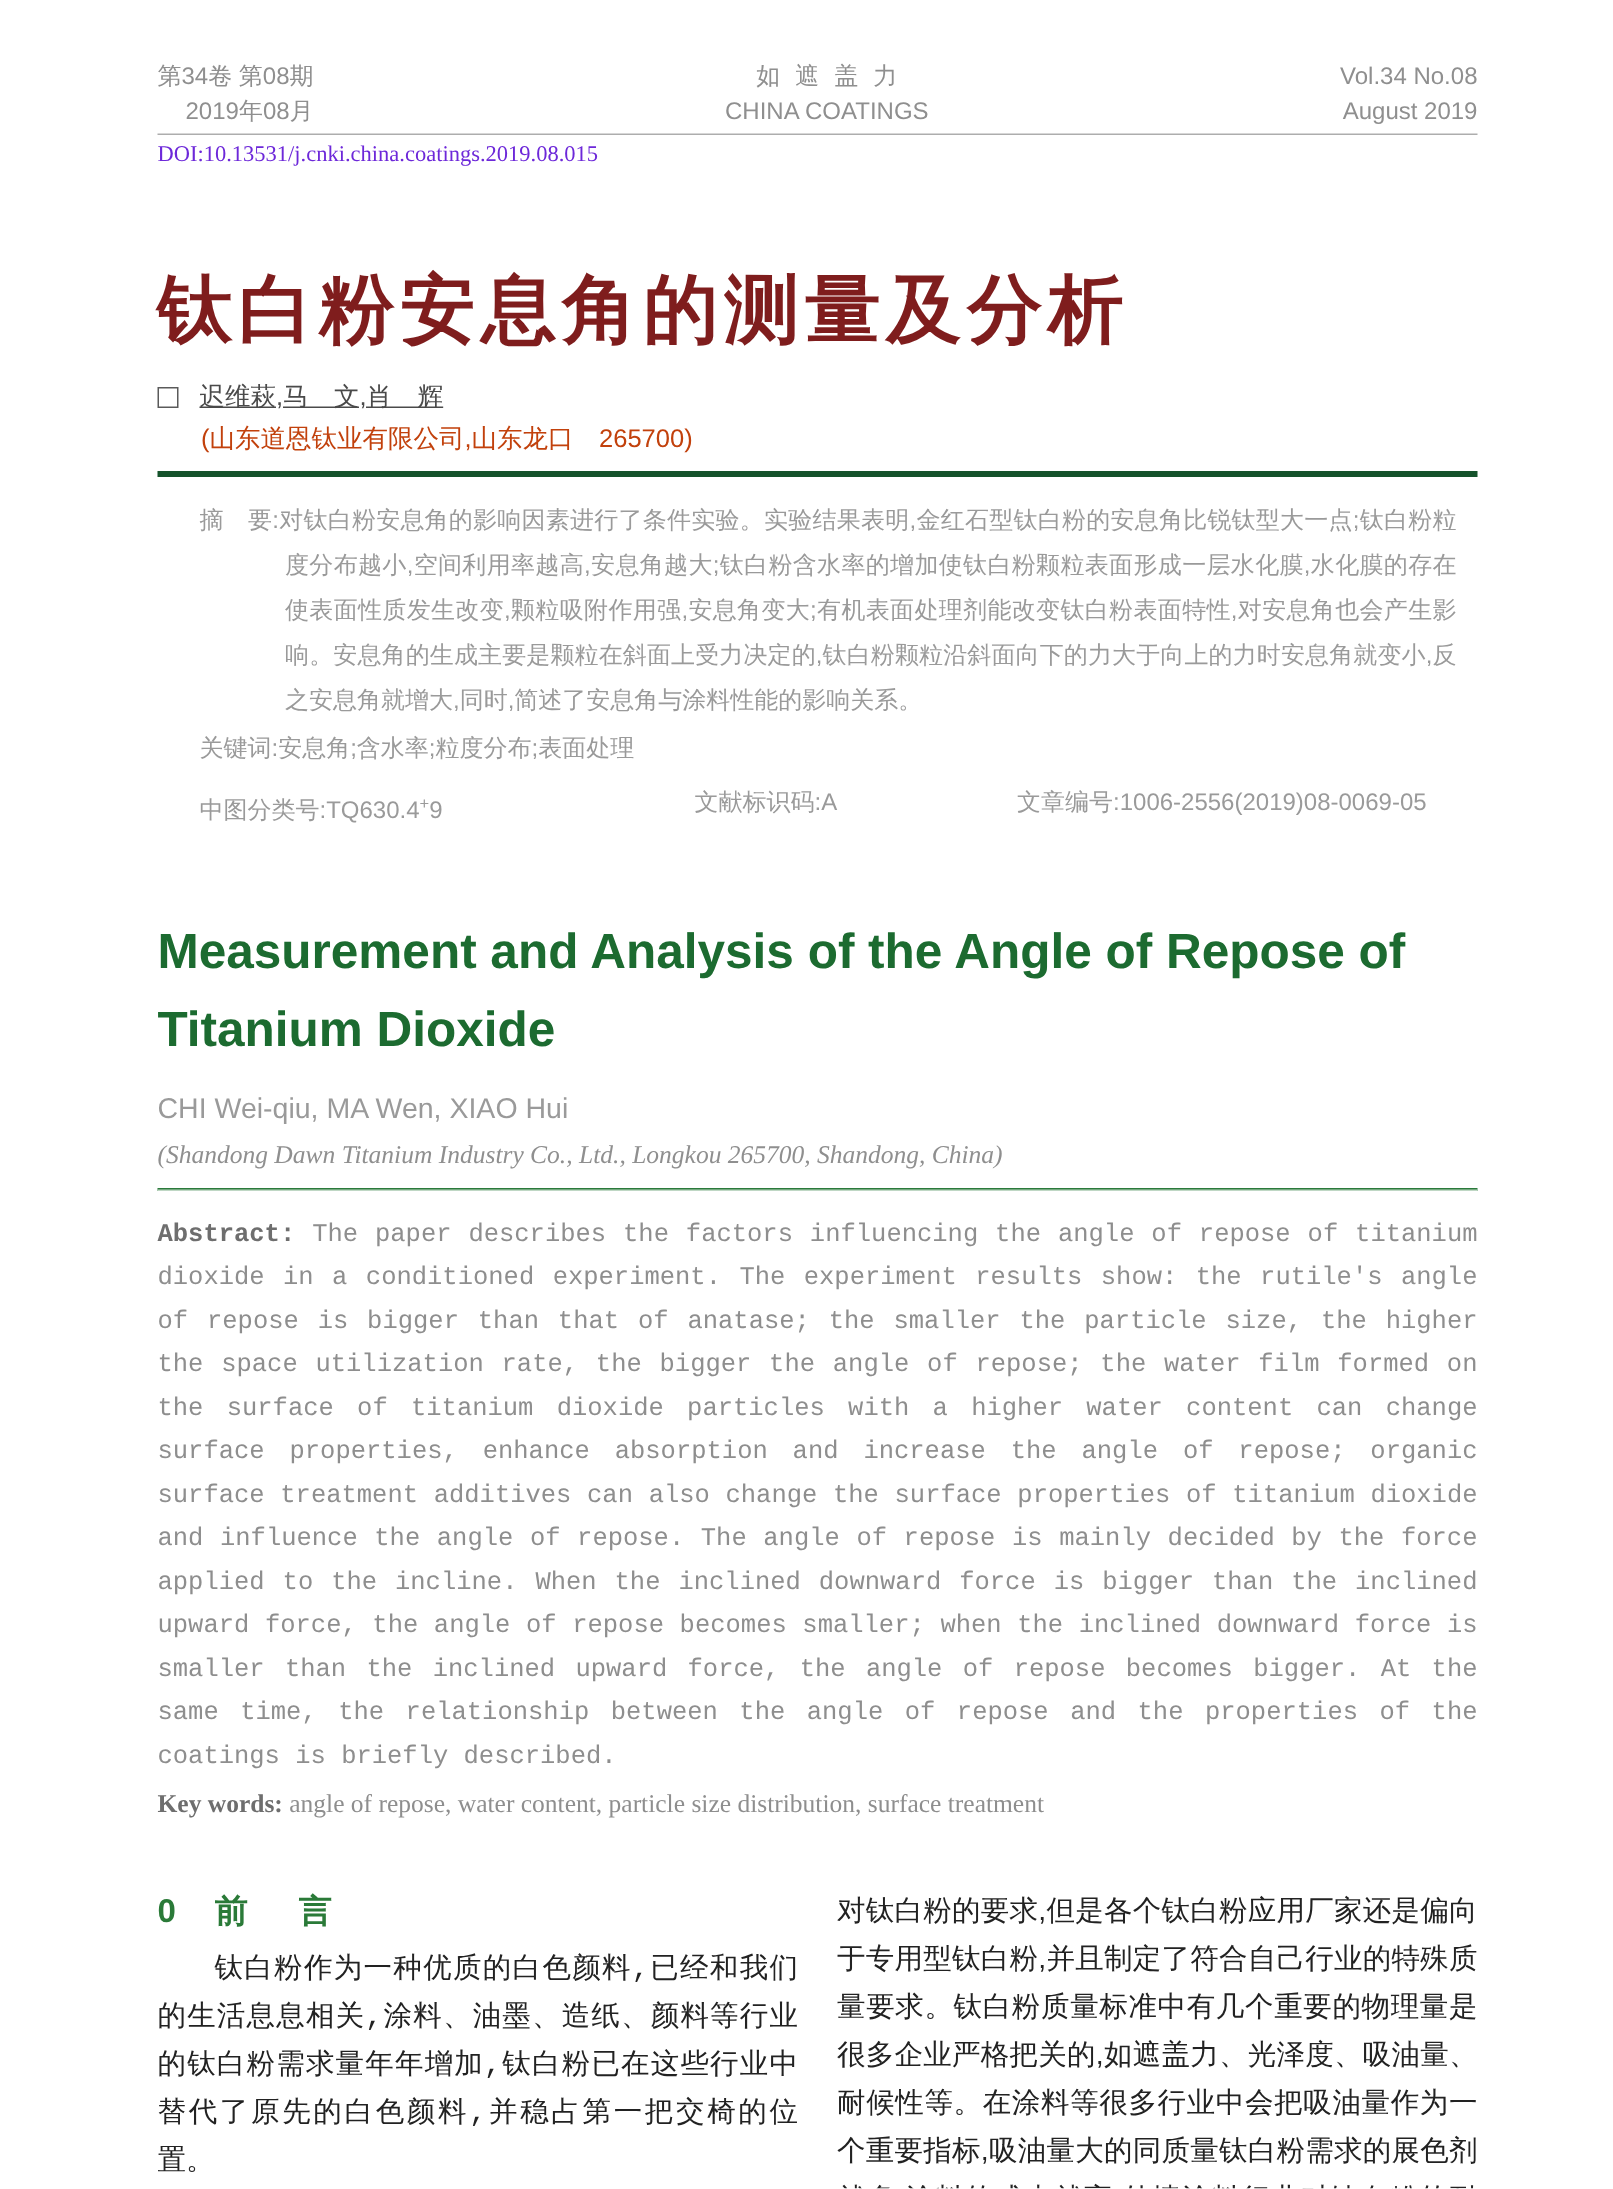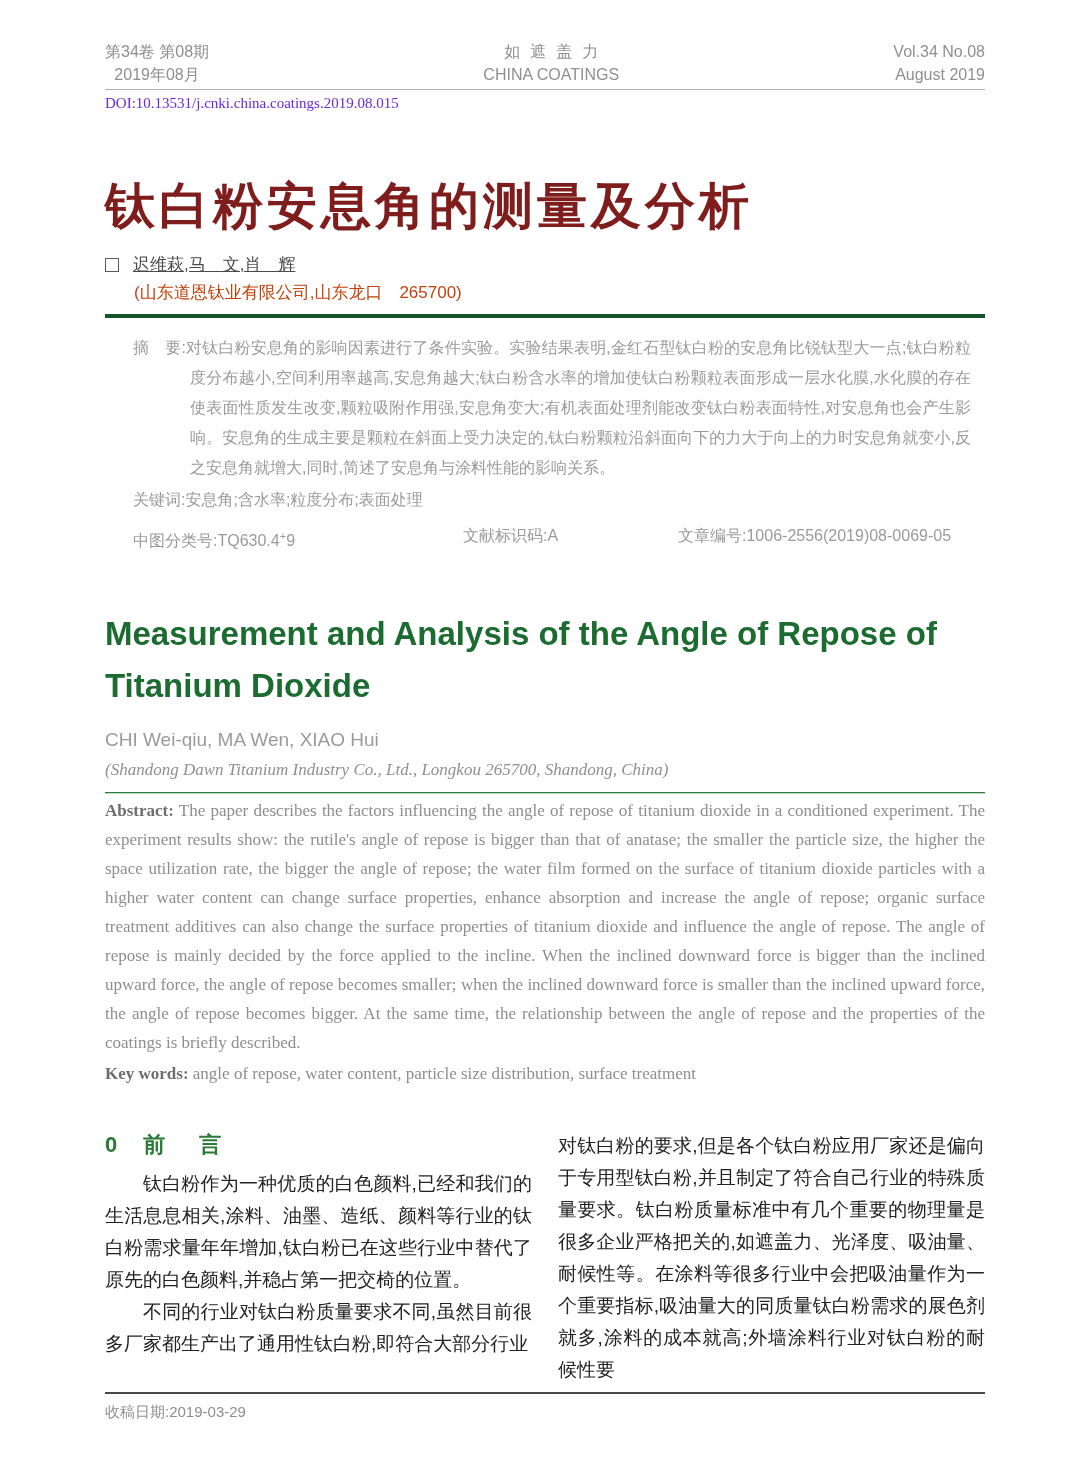--- a/index.html
+++ b/index.html
@@ -7,21 +7,21 @@
   body {
     width: 1075px; height: 1459px;
     font-family: "Liberation Sans", "DejaVu Sans", sans-serif;
     overflow: hidden;
   }
   .page { width: 1075px; height: 1459px; background: #fff; overflow: hidden; }
   .content { width: 880px; margin-left: 105px; padding-top: 40px; }
 
   
   .header { display: flex; justify-content: space-between; color: #8f8f8f; font-size: 16px; line-height: 23px; }
-  .h-left { text-align: center; }
+  .h-left { text-align: right; }
   .h-center { text-align: center; }
   .h-right { text-align: right; }
   .journal-cn { letter-spacing: 10px; padding-left: 10px; }
   .header-rule { border-bottom: 1px solid #adadad; margin-top: 3px; }
   .doi { font-family: "Liberation Serif", "DejaVu Serif", serif; font-size: 15px; color: #6d28d9; margin-top: 5px; }
 
   
   .title-cn {
     margin-top: 62px;
     font-size: 50px; line-height: 64px; font-weight: bold;
@@ -50,36 +50,36 @@
   .title-en {
     margin-top: 52px;
     font-size: 33px; line-height: 52px; font-weight: bold;
     color: #1c6b30; letter-spacing: 0px;
   }
   .authors-en { margin-top: 16px; color: #9a9a9a; font-size: 19px; line-height: 24px; }
   .affiliation-en { margin-top: 6px; color: #8f8f8f; font-size: 17px; line-height: 23px;
     font-family: "Liberation Serif", "DejaVu Serif", serif; font-style: italic; }
   .rule-green-thin { margin-top: 11px; height: 2px; background: #2b7a3c; border-bottom: 1px solid #bfd7c4; }
   .abstract-en {
-    margin-top: 2px;
-    font-family: Liberation Serif, serif;
+    margin-top: 15px;
+    font-family: Liberation Mono, monospace;
     color: #8e8e8e; font-size: 17px; line-height: 29px; text-align: justify;
   }
   .label-en { font-weight: bold; color: #6e6e6e; text-align: center; }
   .keywords-en { margin-top: 2px; font-family: "Liberation Serif", "DejaVu Serif", serif;
     color: #8e8e8e; font-size: 17px; line-height: 29px; }
 
   
   .body-cols { margin-top: 42px; display: flex; gap: 26px; }
   .col { flex: 1; }
   .section-heading { color: #2a7a38; font-size: 22px; line-height: 30px; font-weight: bold; margin-bottom: 8px; }
   .sec-no { margin-right: 26px; }
   .sec-title { letter-spacing: 6px; }
   .body-para { color: #222222; font-size: 19px; line-height: 32px; text-align: justify; }
-  .indent { text-indent: 2em; }
+  .indent { text-indent: 2em; font-family: Liberation Mono, monospace; }
 
   
   .footnote-rule { margin-top: 6px; border-top: 2px solid #4a4a4a; }
   .footnote { margin-top: 5px; color: #8e8e8e; font-size: 15px; line-height: 25px; }
 </style>
 </head>
 <body>
 
 <div class="page">
   <div class="content">

